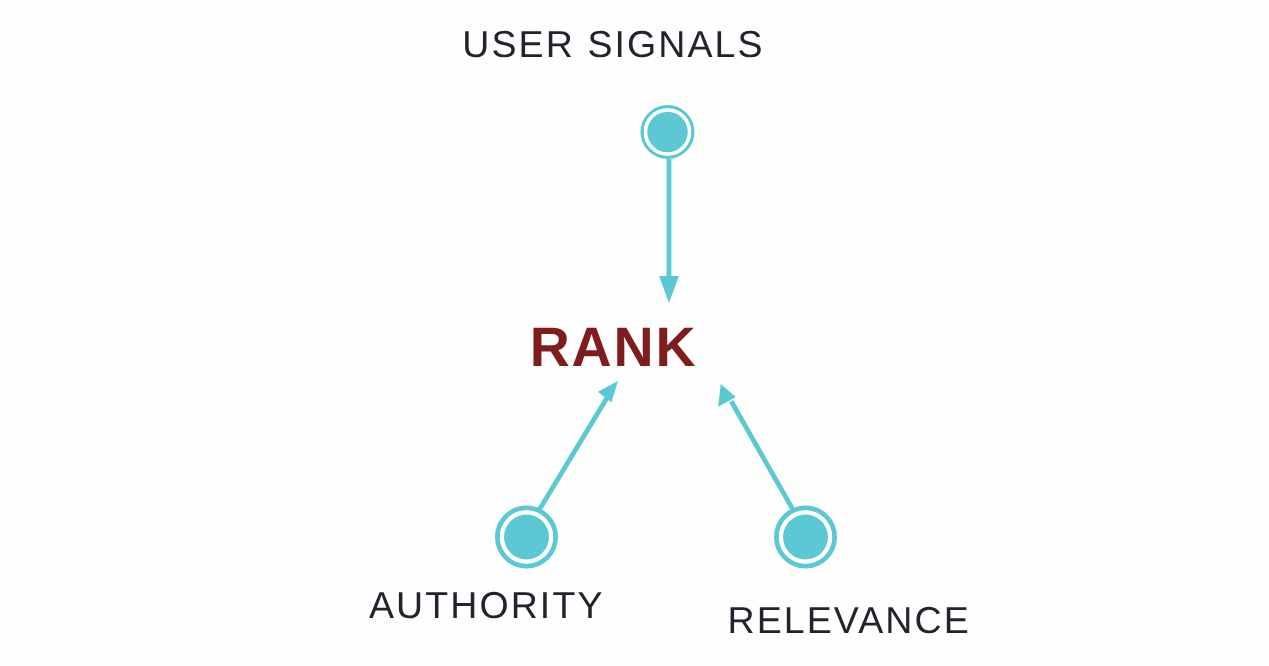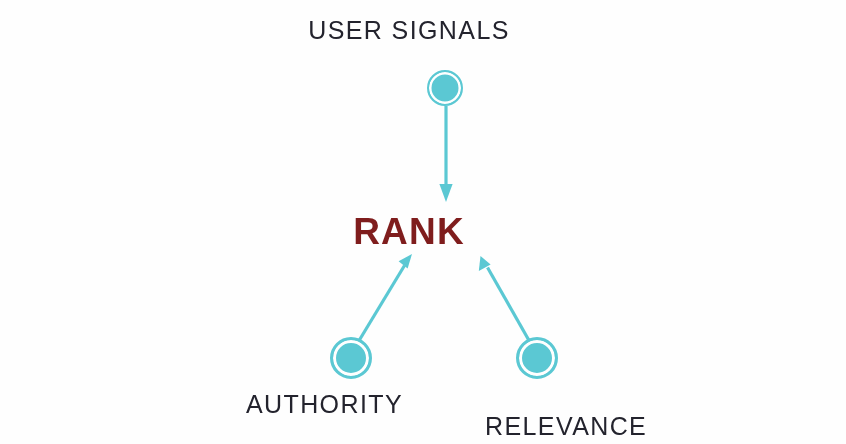--- a/index.html
+++ b/index.html
@@ -88,21 +88,21 @@
     left: 243px;
     top: 390px;
     width: 160px;
     text-align: right;
     font-size: 25px;
     font-weight: 400;
     letter-spacing: 1.4px;
   }
   .label-bottom-right {
     left: 485px;
-    top: 412px;
+    top: 400px;
     width: 160px;
     text-align: center;
     font-size: 25px;
     font-weight: 400;
     letter-spacing: 1.4px;
   }
 </style>
 </head>
 <body>
 

